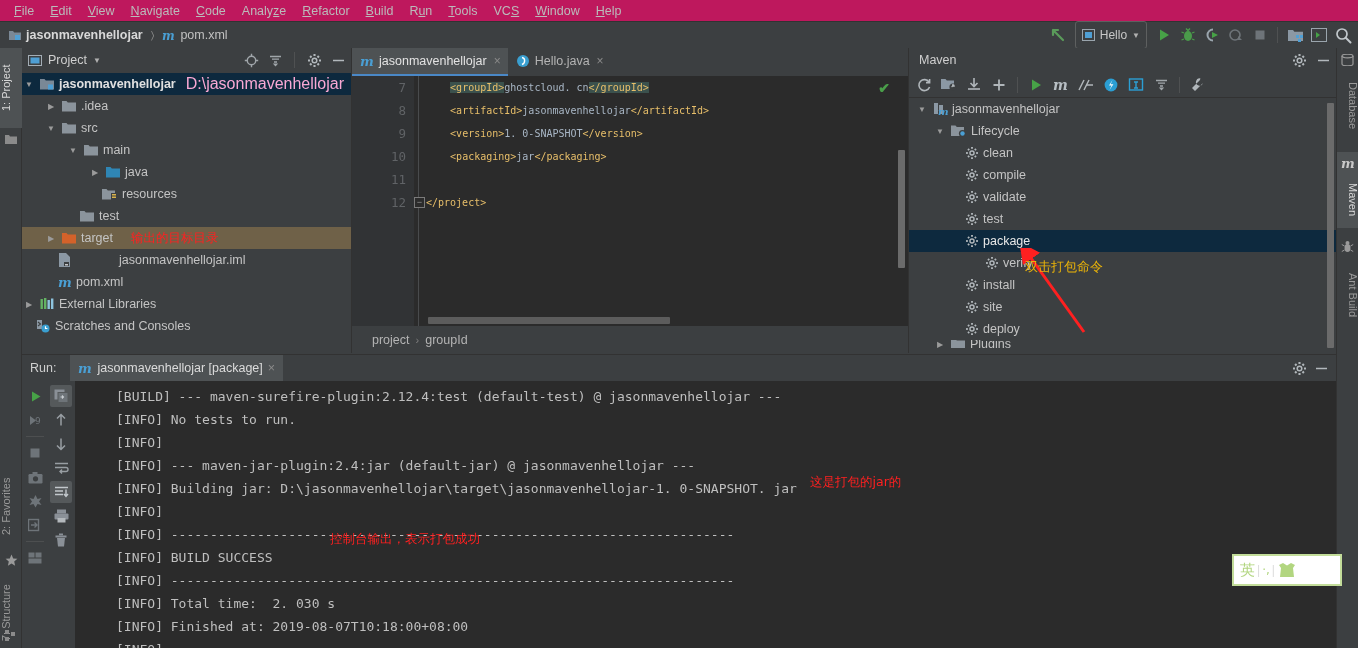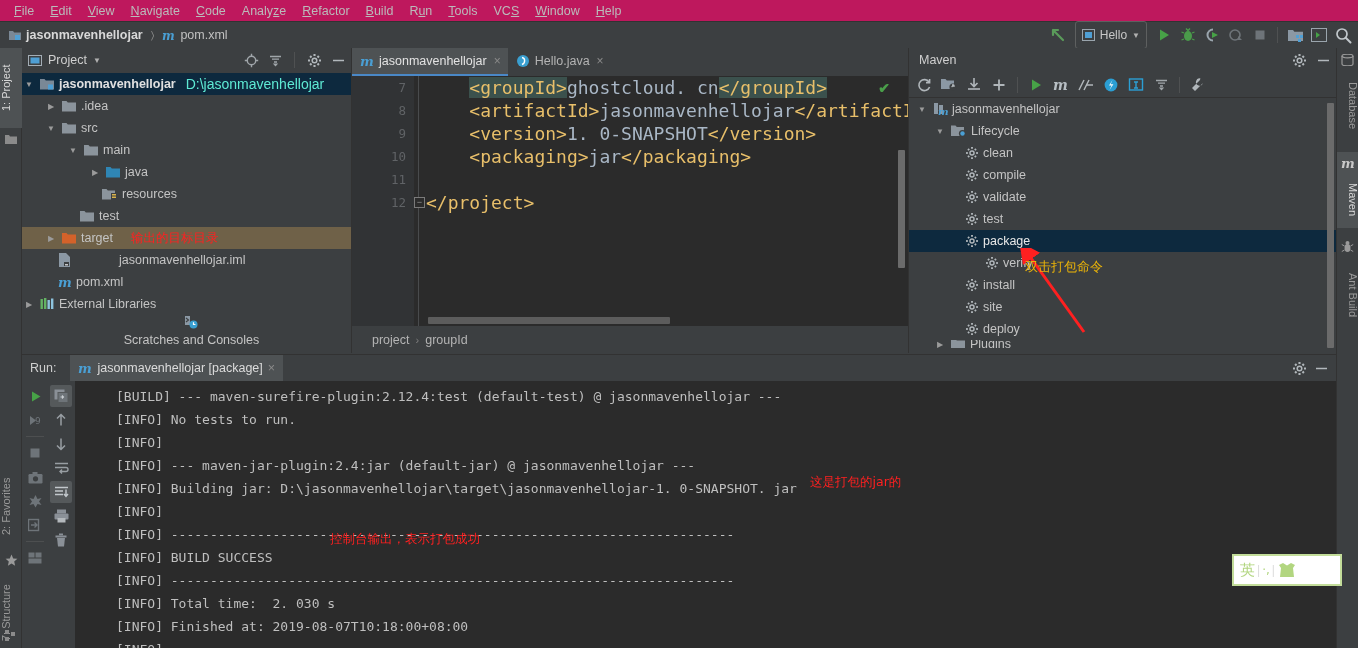--- a/index.html
+++ b/index.html
@@ -84,21 +84,21 @@
     white-space: nowrap; padding-right: 4px;
   }
   .trow.sel { background: #0d293e; }
   .trow.hl  { background: #6f6148; }
   .arrow {
     width: 14px; text-align: center; color: #9b9b9b; font-size: 8px;
     flex: 0 0 14px;
   }
   .tlabel { color: #c4c4c4; }
   .tlabel.b { font-weight: bold; color: #e0e0e0; }
-  .tpath { color: #5eead4; margin-left: 6px; font-size: 14px; }
+  .tpath { color: #f9a8d4; margin-left: 6px; font-size: 16px; }
   .annot-red { color: #ff2020; font-size: 12.5px; margin-left: 14px;
                font-family: "DejaVu Sans", sans-serif; }
 
   
   .editor {
     position: absolute; left: 352px; top: 48px; width: 556px; height: 305px;
     background: #2b2b2b;
   }
   .tabstrip { height: 28px; background: #3c3f41; display: flex; align-items: flex-end; }
   .etab {
@@ -124,21 +124,21 @@
   }
   .foldcol { position: absolute; left: 62px; top: 0; width: 12px; height: 250px; background: #2b2b2b; }
   .foldline { position: absolute; left: 4px; top: 0; width: 1px; height: 250px; background: #494b4d; }
   .foldbox {
     position: absolute; left: 0; top: 121px; width: 11px; height: 11px;
     border: 1px solid #7a7a7a; color: #9a9a9a; font-size: 9px;
     line-height: 9px; text-align: center; background: #2b2b2b;
   }
   .codelines {
     position: absolute; left: 74px; top: 0; width: 470px; height: 250px;
-    font-family: "DejaVu Sans Mono", monospace; font-size: 18px;
+    font-family: "DejaVu Sans Mono", monospace; font-size: 10px;
   }
   .cline { height: 23px; line-height: 23px; white-space: pre; }
   .tag  { color: #e8bf6a; }
   .tagh { color: #e8bf6a; background: #3b514d; }
   .txt  { color: #a9b7c6; }
   .val  { color: #a9b7c6; }
   .okcheck {
     position: absolute; right: 18px; top: 4px; color: #4a9e4a;
     font-size: 14px; font-weight: bold;
   }
@@ -531,21 +531,21 @@
           <svg width="15" height="14" viewBox="0 0 15 14">
             <rect x="0.5" y="2" width="2.4" height="10" fill="#63b263"></rect>
             <rect x="4" y="1" width="2.4" height="11" fill="#63b263"></rect>
             <rect x="7.5" y="3" width="2.4" height="9" fill="#8dc3dd"></rect>
             <rect x="11" y="1.5" width="2.4" height="10.5" fill="#8dc3dd"></rect>
           </svg>
         </span>
         <span class="tlabel">External Libraries</span>
       </div>
 
-      <div class="trow" style="padding-left:14px;flex-direction:column;">
+      <div class="trow" style="padding-left:14px;">
         <span>
           <svg width="15" height="14" viewBox="0 0 15 14">
             <path d="M1 1 L6 1 L6 10 L1 10 Z" fill="#8b98a4"></path>
             <path d="M2 3 L4.5 5 L2 7" stroke="#3c3f41" stroke-width="1.1" fill="none"></path>
             <circle cx="9.5" cy="9.5" r="4" fill="#3a9fd0"></circle>
             <path d="M9.5 7.2 V9.5 H11.4" stroke="#fff" stroke-width="1.2" fill="none"></path>
           </svg>
         </span>
         <span class="tlabel">Scratches and Consoles</span>
       </div>

